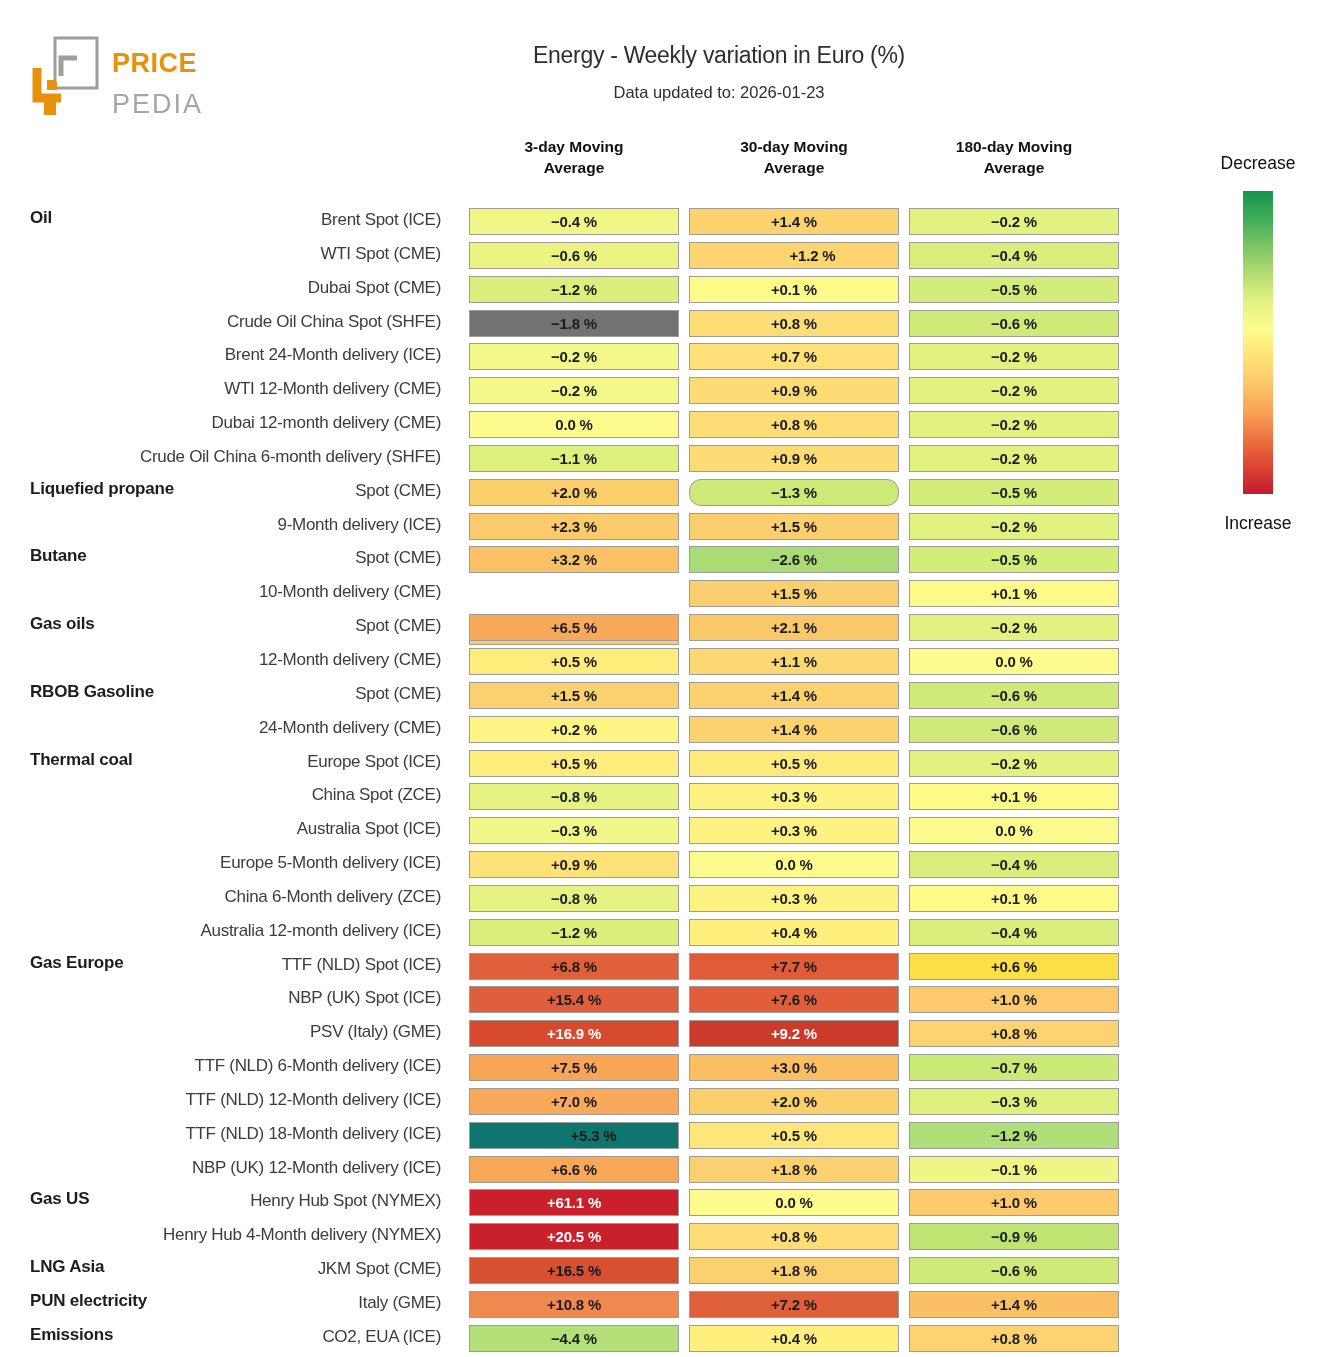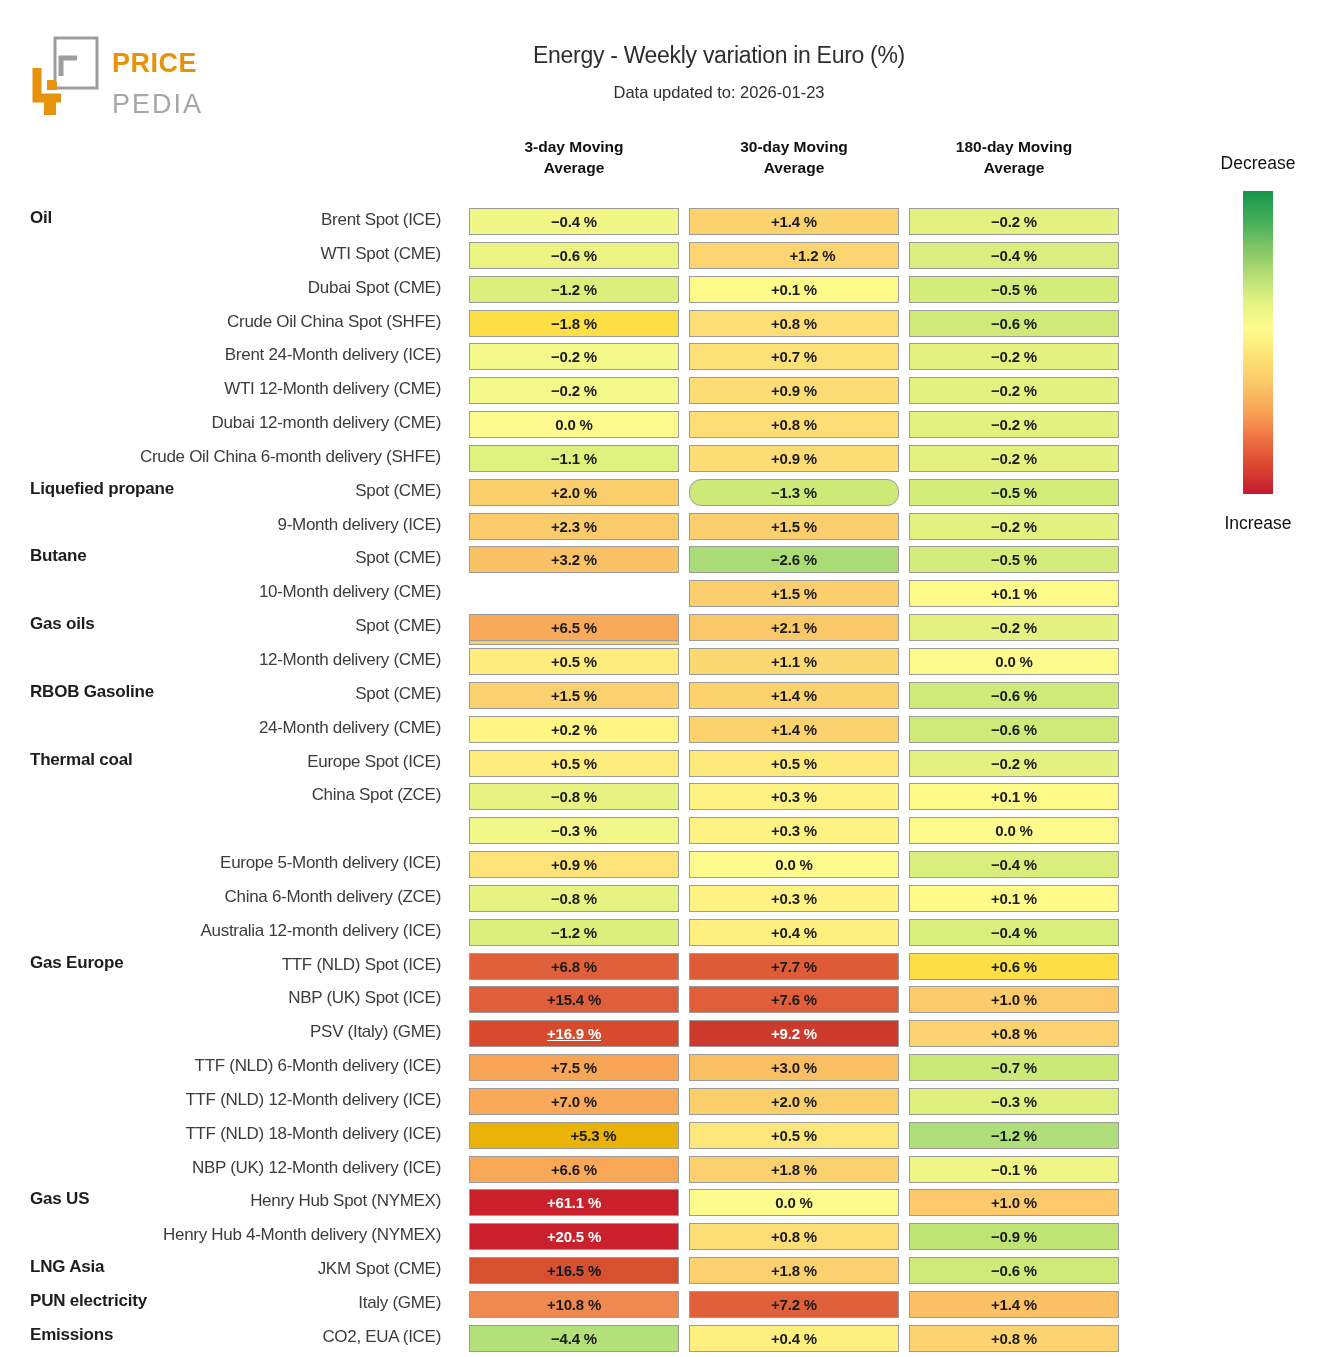--- a/index.html
+++ b/index.html
@@ -92,21 +92,21 @@
       <div class="category"></div>
       <div class="row-label">Dubai Spot (CME)</div>
       <div class="cell c0" style="background: rgb(220, 239, 125); color: rgb(27, 27, 27);">−1.2 %</div>
       <div class="cell c1" style="background: rgb(254, 250, 138); color: rgb(27, 27, 27);">+0.1 %</div>
       <div class="cell c2" style="background: rgb(212, 236, 122); color: rgb(27, 27, 27);">−0.5 %</div>
     </div>
 
     <div class="row">
       <div class="category"></div>
       <div class="row-label">Crude Oil China Spot (SHFE)</div>
-      <div class="cell c0" style="background: #fde047; color: rgb(27, 27, 27);">−1.8 %</div>
+      <div class="cell c0" style="background: #737373; color: rgb(27, 27, 27);">−1.8 %</div>
       <div class="cell c1" style="background: rgb(253, 222, 118); color: rgb(27, 27, 27);">+0.8 %</div>
       <div class="cell c2" style="background: rgb(207, 234, 120); color: rgb(27, 27, 27);">−0.6 %</div>
     </div>
 
     <div class="row">
       <div class="category"></div>
       <div class="row-label">Brent 24-Month delivery (ICE)</div>
       <div class="cell c0" style="background: rgb(243, 248, 138); color: rgb(27, 27, 27);">−0.2 %</div>
       <div class="cell c1" style="background: rgb(253, 225, 120); color: rgb(27, 27, 27);">+0.7 %</div>
       <div class="cell c2" style="background: rgb(227, 241, 128); color: rgb(27, 27, 27);">−0.2 %</div>
@@ -211,20 +211,21 @@
     <div class="row">
       <div class="category"></div>
       <div class="row-label">China Spot (ZCE)</div>
       <div class="cell c0" style="background: rgb(230, 242, 129); color: rgb(27, 27, 27);">−0.8 %</div>
       <div class="cell c1" style="background: rgb(254, 242, 130); color: rgb(27, 27, 27);">+0.3 %</div>
       <div class="cell c2" style="background: rgb(254, 250, 138); color: rgb(27, 27, 27);">+0.1 %</div>
     </div>
 
     <div class="row">
       <div class="category"></div>
+      <div class="row-label">Australia Spot (ICE)</div>
       <div class="cell c0" style="background: rgb(241, 247, 137); color: rgb(27, 27, 27);">−0.3 %</div>
       <div class="cell c1" style="background: rgb(254, 242, 130); color: rgb(27, 27, 27);">+0.3 %</div>
       <div class="cell c2" style="background: rgb(254, 251, 142); color: rgb(27, 27, 27);">0.0 %</div>
     </div>
 
     <div class="row">
       <div class="category"></div>
       <div class="row-label">Europe 5-Month delivery (ICE)</div>
       <div class="cell c0" style="background: rgb(253, 227, 119); color: rgb(27, 27, 27);">+0.9 %</div>
       <div class="cell c1" style="background: rgb(254, 251, 142); color: rgb(27, 27, 27);">0.0 %</div>
@@ -259,21 +260,21 @@
       <div class="category"></div>
       <div class="row-label">NBP (UK) Spot (ICE)</div>
       <div class="cell c0" style="background: rgb(223, 94, 59); color: rgb(27, 27, 27);">+15.4 %</div>
       <div class="cell c1" style="background: rgb(224, 94, 58); color: rgb(27, 27, 27);">+7.6 %</div>
       <div class="cell c2" style="background: rgb(252, 202, 108); color: rgb(27, 27, 27);">+1.0 %</div>
     </div>
 
     <div class="row">
       <div class="category"></div>
       <div class="row-label">PSV (Italy) (GME)</div>
-      <div class="cell c0" style="background: rgb(215, 74, 46); color: rgb(255, 255, 255); text-decoration: underline;">+16.9 %</div>
+      <div class="cell c0" style="background: rgb(215, 74, 46); color: rgb(255, 255, 255);">+16.9 %</div>
       <div class="cell c1" style="background: rgb(203, 58, 43); color: rgb(255, 255, 255);">+9.2 %</div>
       <div class="cell c2" style="background: rgb(252, 211, 112); color: rgb(27, 27, 27);">+0.8 %</div>
     </div>
 
     <div class="row">
       <div class="category"></div>
       <div class="row-label">TTF (NLD) 6-Month delivery (ICE)</div>
       <div class="cell c0" style="background: rgb(249, 165, 87); color: rgb(27, 27, 27);">+7.5 %</div>
       <div class="cell c1" style="background: rgb(250, 190, 99); color: rgb(27, 27, 27);">+3.0 %</div>
       <div class="cell c2" style="background: rgb(203, 233, 119); color: rgb(27, 27, 27);">−0.7 %</div>
@@ -283,21 +284,21 @@
       <div class="category"></div>
       <div class="row-label">TTF (NLD) 12-Month delivery (ICE)</div>
       <div class="cell c0" style="background: rgb(249, 169, 89); color: rgb(27, 27, 27);">+7.0 %</div>
       <div class="cell c1" style="background: rgb(251, 206, 108); color: rgb(27, 27, 27);">+2.0 %</div>
       <div class="cell c2" style="background: rgb(222, 239, 126); color: rgb(27, 27, 27);">−0.3 %</div>
     </div>
 
     <div class="row">
       <div class="category"></div>
       <div class="row-label">TTF (NLD) 18-Month delivery (ICE)</div>
-      <div class="cell c0" style="background: #eab308; color: rgb(27, 27, 27); padding-left: 39px;">+5.3 %</div>
+      <div class="cell c0" style="background: #0f766e; color: rgb(27, 27, 27); padding-left: 39px;">+5.3 %</div>
       <div class="cell c1" style="background: rgb(254, 231, 122); color: rgb(27, 27, 27);">+0.5 %</div>
       <div class="cell c2" style="background: rgb(174, 223, 121); color: rgb(27, 27, 27);">−1.2 %</div>
     </div>
 
     <div class="row">
       <div class="category"></div>
       <div class="row-label">NBP (UK) 12-Month delivery (ICE)</div>
       <div class="cell c0" style="background: rgb(249, 168, 87); color: rgb(27, 27, 27);">+6.6 %</div>
       <div class="cell c1" style="background: rgb(251, 208, 110); color: rgb(27, 27, 27);">+1.8 %</div>
       <div class="cell c2" style="background: rgb(239, 246, 133); color: rgb(27, 27, 27);">−0.1 %</div>

